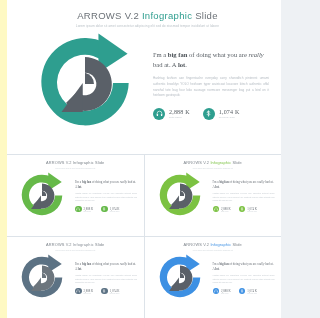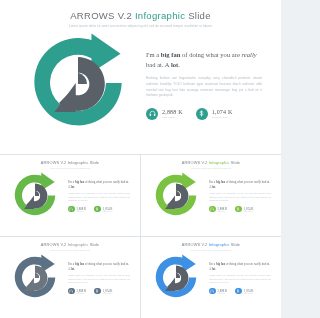--- a/index.html
+++ b/index.html
@@ -2,21 +2,21 @@
 <html><head>
 <meta charset="utf-8">
 <style>
   * { margin:0; padding:0; box-sizing:border-box; }
   html,body { width:281px; height:318px; overflow:hidden; }
   body {
     font-family:"Liberation Sans", sans-serif;
     background:#eef1f4;
     color:#555;
   }
-  .app { width:281px; height:318px; display:flex; flex-direction:column; background:#000000; }
+  .app { width:281px; height:318px; display:flex; flex-direction:column; background:#fef9c3;padding-left:7px; }
 
   
   .main-slide {
     position:relative;
     width:281px; height:155px;
     background:#ffffff;
     border-bottom:1px solid #dde3e9;
     overflow:hidden;
     flex:0 0 auto;
   }

